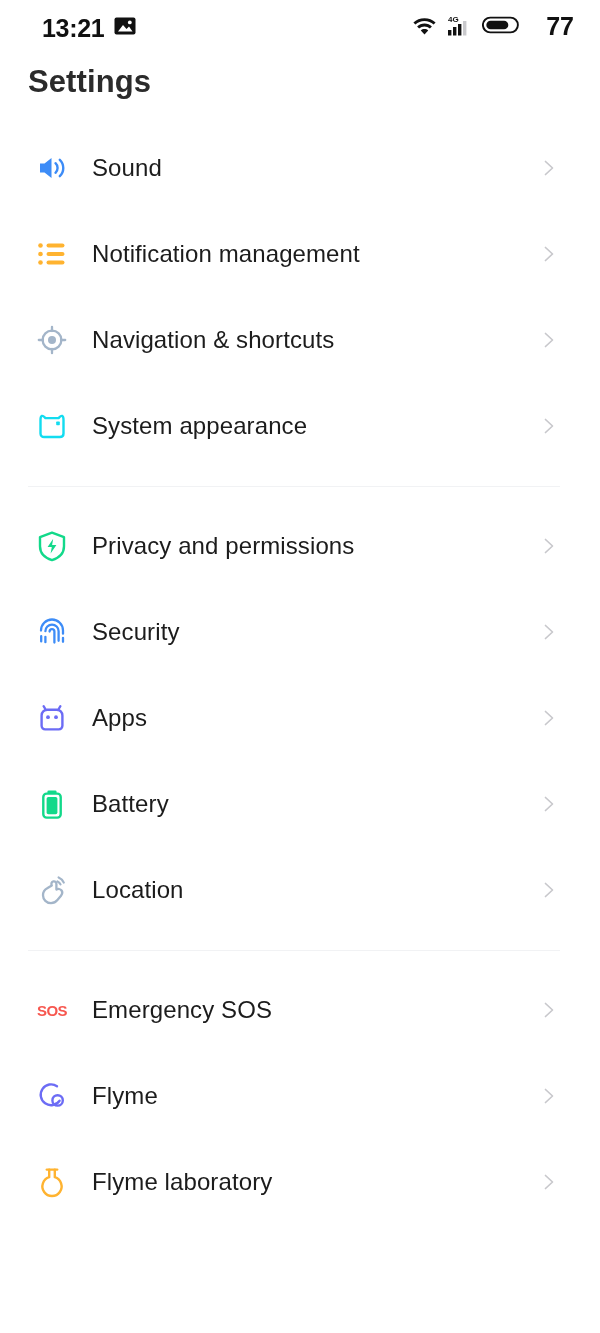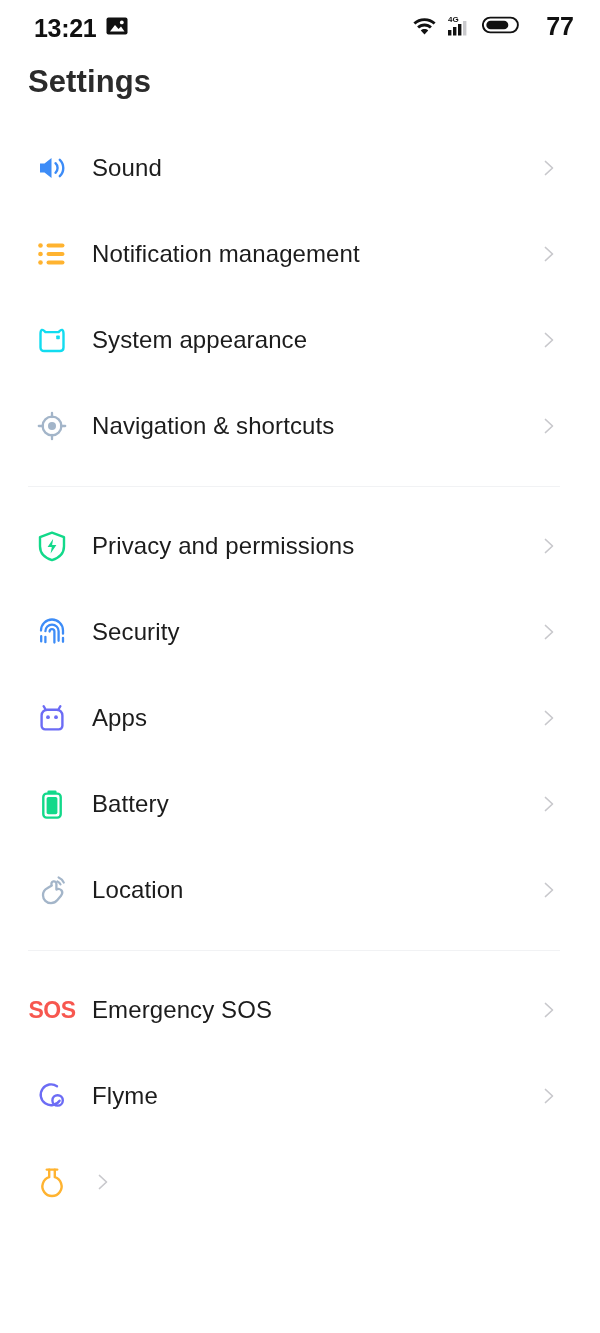--- a/index.html
+++ b/index.html
@@ -7,21 +7,21 @@
     width:600px; height:1333px;
     background:#ffffff;
     font-family:"Liberation Sans", sans-serif;
     -webkit-font-smoothing:antialiased;
     overflow:hidden;
   }
   #root { position:relative; width:600px; height:1333px; background:#fff; }
 
   
   .statusbar {
-    position:absolute; top:0; left:8px; right:0; height:56px;
+    position:absolute; top:0; left:16px; right:0; height:56px;
     display:flex; align-items:center; justify-content:space-between;
     padding:0 26px;
   }
   .sb-left { display:flex; align-items:center; gap:10px; }
   .sb-clock { font-size:25px; font-weight:700; color:#111; letter-spacing:-0.3px; line-height:1; }
   .sb-right { display:flex; align-items:flex-start; gap:9px; }
   .sb-battery-num { font-size:25px; font-weight:600; color:#111; line-height:1; margin-left:17px; }
 
   
   .page-title {
@@ -43,21 +43,21 @@
   }
   .row-icon svg { display:block; }
   .row-label {
     flex:1; font-size:24px; color:#1c1c1c; letter-spacing:0.1px;
     white-space:nowrap;
   }
   .chevron { width:22px; height:22px; display:flex; align-items:center; justify-content:center; }
   .chevron svg { display:block; }
 
   .sos-text {
-    font-size:23px; font-weight:700; letter-spacing:-0.6px;
+    font-size:15px; font-weight:700; letter-spacing:-0.6px;
     font-family:"Liberation Sans", sans-serif;
   }
 
   .divider {
     height:34px; position:relative;
   }
   .divider::after {
     content:""; position:absolute; left:28px; right:28px; top:50%;
     height:1px; background:#f1f2f4;
   }
@@ -142,41 +142,41 @@
         <span class="chevron">
           <svg width="20" height="20" viewBox="0 0 20 20">
               <path d="M6.5 3.5 L13.5 10 L6.5 16.5" fill="none" stroke="#c8c8cc" stroke-width="1.7" stroke-linecap="round" stroke-linejoin="round"></path>
             </svg>
         </span>
       </div>
 
       <div class="row">
         <span class="row-icon">
           <svg width="34" height="34" viewBox="0 0 34 34">
-            <path d="M5.5 10.8c0-1.3.3-3.4 1.4-3.9 1.2-.5 2.6 1.3 3.5 2.2h13.2c.9-.9 2.3-2.7 3.5-2.2 1.1.5 1.4 2.6 1.4 3.9v13.6c0 2.2-1.5 3.6-3.6 3.6H9.1c-2.1 0-3.6-1.4-3.6-3.6z" fill="none" stroke="#12dcf0" stroke-width="2.4" stroke-linejoin="round"></path>
-            <rect x="21.2" y="12.6" width="3.6" height="3.6" rx="0.7" fill="#12dcf0"></rect>
-          </svg>
-        </span>
-        <span class="row-label">System appearance</span>
-        <span class="chevron">
-          <svg width="20" height="20" viewBox="0 0 20 20">
-              <path d="M6.5 3.5 L13.5 10 L6.5 16.5" fill="none" stroke="#c8c8cc" stroke-width="1.7" stroke-linecap="round" stroke-linejoin="round"></path>
-            </svg>
-        </span>
-      </div>
-
-      <div class="row">
-        <span class="row-icon">
-          <svg width="34" height="34" viewBox="0 0 34 34">
             <circle cx="17" cy="17" r="9.4" fill="none" stroke="#a3b5c9" stroke-width="2.3"></circle>
             <circle cx="17" cy="17" r="4" fill="#a3b5c9"></circle>
             <path d="M17 3.8v4.2M17 26v4.2M3.8 17h4.2M26 17h4.2" stroke="#a3b5c9" stroke-width="2.3" stroke-linecap="round"></path>
           </svg>
         </span>
         <span class="row-label">Navigation &amp; shortcuts</span>
+        <span class="chevron">
+          <svg width="20" height="20" viewBox="0 0 20 20">
+              <path d="M6.5 3.5 L13.5 10 L6.5 16.5" fill="none" stroke="#c8c8cc" stroke-width="1.7" stroke-linecap="round" stroke-linejoin="round"></path>
+            </svg>
+        </span>
+      </div>
+
+      <div class="row">
+        <span class="row-icon">
+          <svg width="34" height="34" viewBox="0 0 34 34">
+            <path d="M5.5 10.8c0-1.3.3-3.4 1.4-3.9 1.2-.5 2.6 1.3 3.5 2.2h13.2c.9-.9 2.3-2.7 3.5-2.2 1.1.5 1.4 2.6 1.4 3.9v13.6c0 2.2-1.5 3.6-3.6 3.6H9.1c-2.1 0-3.6-1.4-3.6-3.6z" fill="none" stroke="#12dcf0" stroke-width="2.4" stroke-linejoin="round"></path>
+            <rect x="21.2" y="12.6" width="3.6" height="3.6" rx="0.7" fill="#12dcf0"></rect>
+          </svg>
+        </span>
+        <span class="row-label">System appearance</span>
         <span class="chevron">
           <svg width="20" height="20" viewBox="0 0 20 20">
               <path d="M6.5 3.5 L13.5 10 L6.5 16.5" fill="none" stroke="#c8c8cc" stroke-width="1.7" stroke-linecap="round" stroke-linejoin="round"></path>
             </svg>
         </span>
       </div>
 
     </div>
 
     <div class="divider"></div>
@@ -298,20 +298,21 @@
         </span>
       </div>
 
       <div class="row">
         <span class="row-icon">
           <svg width="34" height="34" viewBox="0 0 34 34">
             <path d="M11.8 4.6h10.4" stroke="#ffb330" stroke-width="2.4" stroke-linecap="round" fill="none"></path>
             <path d="M14.2 4.8v7.4a9.6 9.6 0 1 0 5.6 0V4.8" fill="none" stroke="#ffb330" stroke-width="2.4" stroke-linejoin="round" stroke-linecap="round"></path>
           </svg>
         </span>
+        <span class="row-label">Flyme laboratory</span>
         <span class="chevron">
           <svg width="20" height="20" viewBox="0 0 20 20">
               <path d="M6.5 3.5 L13.5 10 L6.5 16.5" fill="none" stroke="#c8c8cc" stroke-width="1.7" stroke-linecap="round" stroke-linejoin="round"></path>
             </svg>
         </span>
       </div>
 
     </div>
 
   </div>

